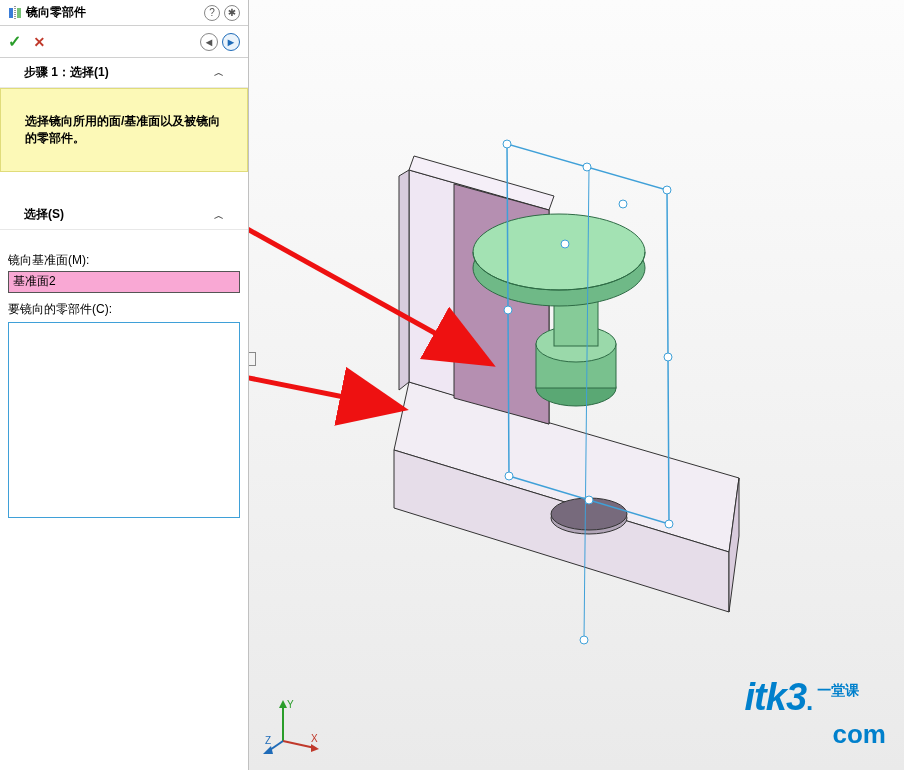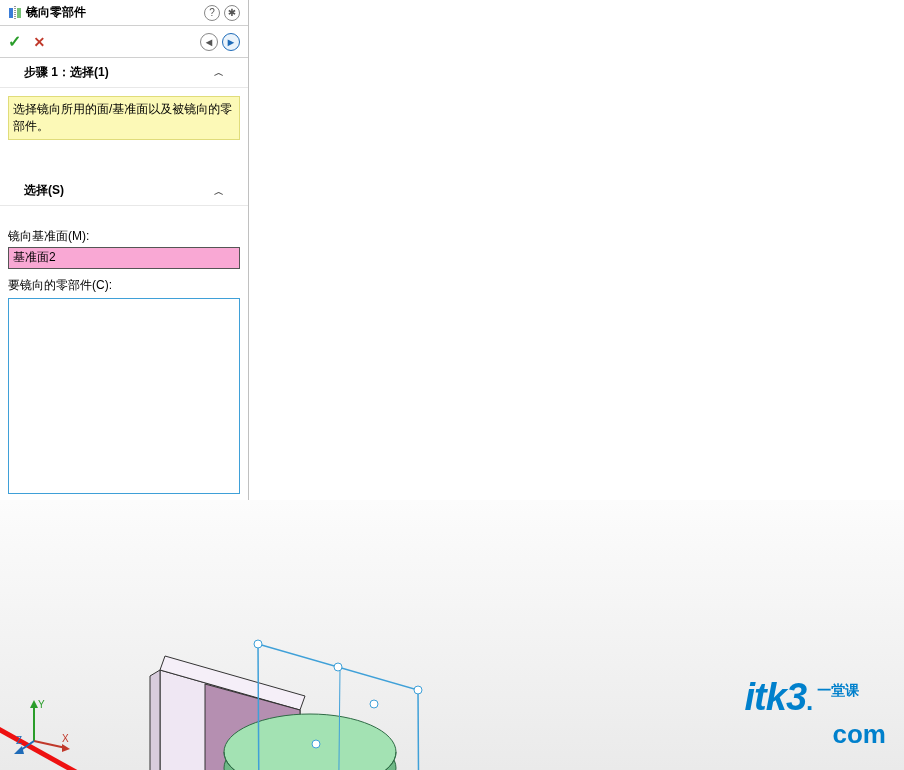--- a/index.html
+++ b/index.html
@@ -1,32 +1,32 @@
 <!DOCTYPE html>
 <html><head>
   <meta charset="utf-8">
   <style>
     * { margin: 0; padding: 0; box-sizing: border-box; }
     body { font-family: "Microsoft YaHei", Arial, sans-serif; font-size: 12px; background: #fff; width: 904px; height: 770px; overflow: hidden; position: relative; }
-    .container { display: flex; height: 100%; flex-direction: column; }
+    .container { display: flex; height: 100%; }
     .panel { width: 249px; border-right: 1px solid #c0c0c0; background: #fff; display: flex; flex-direction: column; }
     .panel-header { display: flex; align-items: center; padding: 4px 8px; border-bottom: 1px solid #d0d0d0; }
     .panel-header .icon-mirror { width: 14px; height: 14px; margin-right: 4px; }
     .panel-header .title { font-weight: bold; flex: 1; }
     .panel-header .help-icons { display: flex; gap: 4px; }
     .panel-header .help-icons span { width: 16px; height: 16px; border: 1px solid #888; border-radius: 50%; display: flex; align-items: center; justify-content: center; font-size: 10px; color: #555; cursor: pointer; }
     .confirm-row { display: flex; align-items: center; padding: 6px 8px; border-bottom: 1px solid #d0d0d0; }
     .confirm-row .ok { color: #2a9d2a; font-size: 16px; font-weight: bold; cursor: pointer; margin-right: 12px; }
     .confirm-row .cancel { color: #c0392b; font-size: 14px; font-weight: bold; cursor: pointer; }
     .confirm-row .nav-icons { margin-left: auto; display: flex; gap: 4px; }
     .confirm-row .nav-icons span { width: 18px; height: 18px; border: 1px solid #888; border-radius: 50%; display: flex; align-items: center; justify-content: center; font-size: 11px; color: #555; cursor: pointer; }
     .confirm-row .nav-icons span.active { border-color: #1e6bb8; color: #1e6bb8; background: #eaf3fb; }
     .section-header { display: flex; align-items: center; padding: 6px 24px; font-weight: bold; border-bottom: 1px solid #e8e8e8; }
     .section-header .chevron { margin-left: auto; font-size: 10px; color: #555; cursor: pointer; }
-    .hint-box { background: #fcf9b7; border: 1px solid #e0dc7a; padding: 4px; margin: 8px; font-size: 12px; line-height: 1.4; }
+    .hint-box { background: #fcf9b7; border: 1px solid #e0dc7a; padding: 24px; margin: 0; font-size: 12px; line-height: 1.4; font-weight: bold; }
     .section-body { padding: 6px 8px; }
     .field-label { margin: 16px 0 2px 0; }
     .text-input { width: 100%; border: 1px solid #555; padding: 3px 4px; font-size: 12px; background: #f9a8d4; }
     .list-box { width: 100%; height: 196px; border: 1px solid #3fa0d8; margin-top: 4px; background: #fff; }
     .viewport { flex: 1; position: relative; background: linear-gradient(to bottom, #fcfcfc 0%, #eaeaea 100%); overflow: hidden; }
     .tab-nub { position: absolute; left: -1px; top: 352px; width: 8px; height: 14px; border: 1px solid #888; border-left: none; background: #f4f4f4; }
     .triad { position: absolute; left: 14px; bottom: 14px; }
     .watermark { position: absolute; right: 18px; bottom: 20px; font-family: Arial, sans-serif; }
     .watermark .wm-main { font-size: 38px; font-weight: 900; font-style: italic; color: #0080cc; letter-spacing: -1px; }
     .watermark .wm-sub { font-size: 14px; color: #0080cc; font-weight: bold; display: inline-block; vertical-align: top; margin-top: 6px; margin-left: 4px; }

